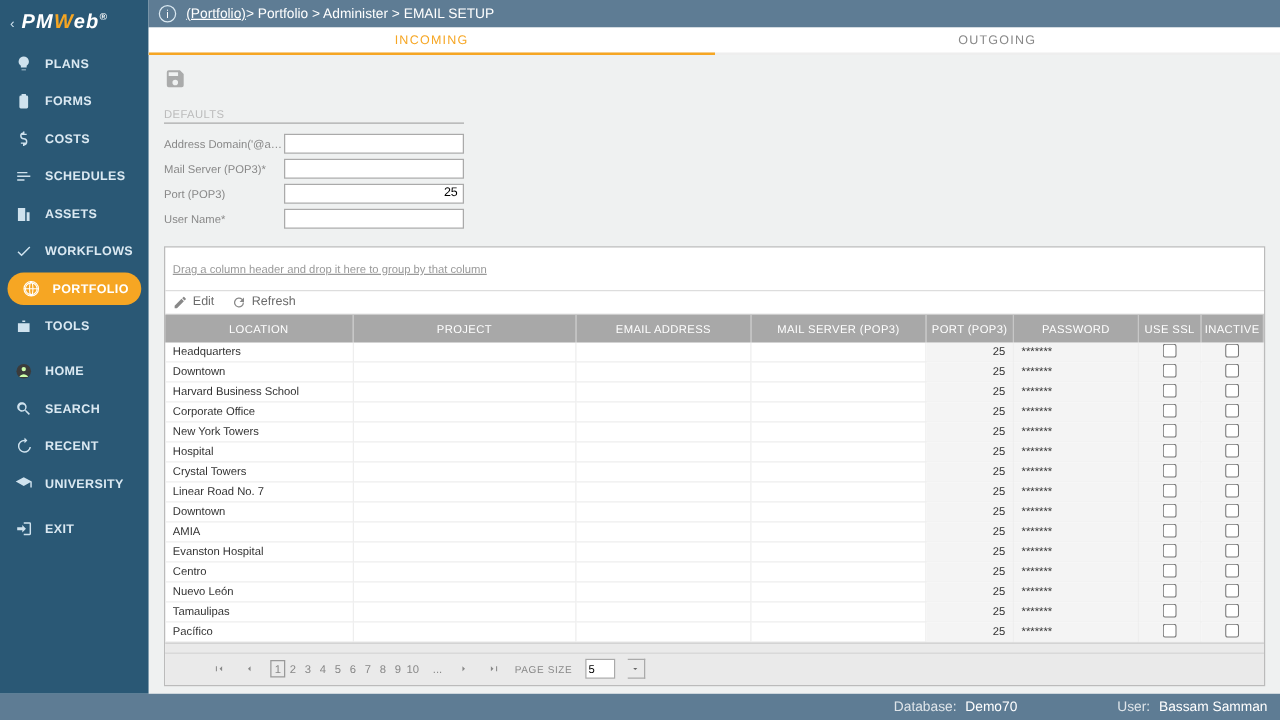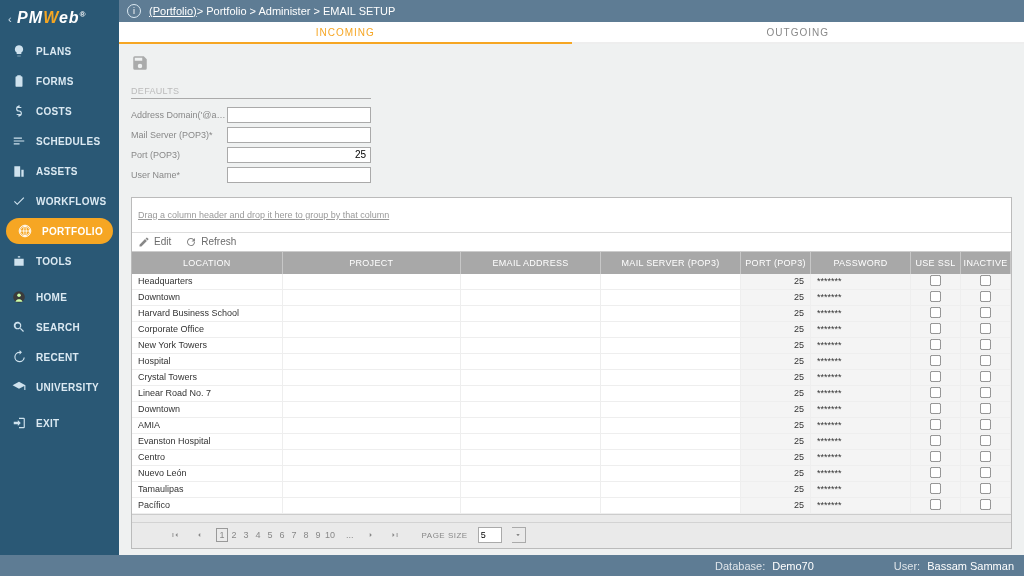--- a/index.html
+++ b/index.html
@@ -59,21 +59,21 @@
 table.data td.pw { background: #f4f4f4; }
 table.data td.chk { text-align: center; background: #f4f4f4; }
 table.data td.chk input { transform: scale(.85); }
 
 .pager-row { background: #eaeaea; border-top: 1px solid #ccc; height: 8px; }
 .pager { display: flex; align-items: center; height: 26px; padding: 4px 6px; gap: 10px; color: #888; background: #eaeaea; border-top: 1px solid #d3d3d3; }
 .pbtn { width: 14px; height: 14px; display: inline-flex; align-items: center; justify-content: center; cursor: pointer; }
 .pbtn svg { width: 10px; height: 10px; fill: #888; }
 .pnum { width: 12px; height: 14px; display: inline-flex; align-items: center; justify-content: center; font-size: 9px; cursor: pointer; }
 .pnum.cur { border: 1px solid #999; }
-.psize-lbl { margin-left: 10px; font-size: 8px; letter-spacing: .5px; }
+.psize-lbl { margin-left: 0; font-size: 8px; letter-spacing: .5px; }
 .psize { width: 24px; height: 16px; border: 1px solid #aaa; font-size: 9px; text-align: left; padding: 0 2px; }
 .psize-dd { width: 14px; height: 16px; border: 1px solid #aaa; border-left: none; display: inline-flex; align-items: center; justify-content: center; cursor: pointer; }
 .psize-dd svg { width: 8px; height: 8px; fill: #666; }
 .pell { font-size: 9px; }
 
 .chev { display:inline-block; transform: translateY(1px); }
 </style>
 </head>
 <body>
 

